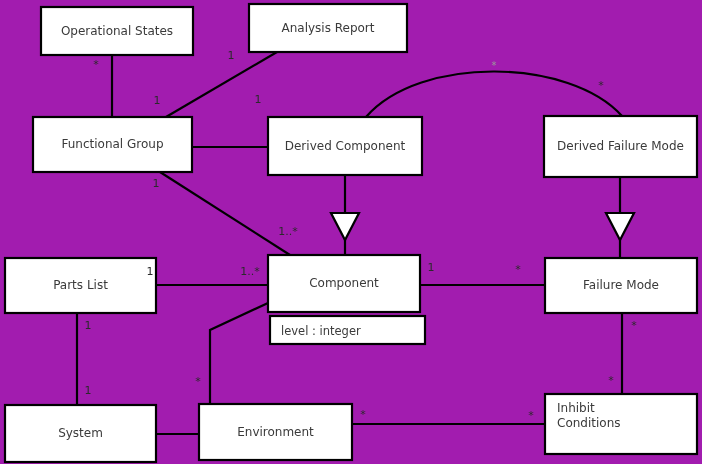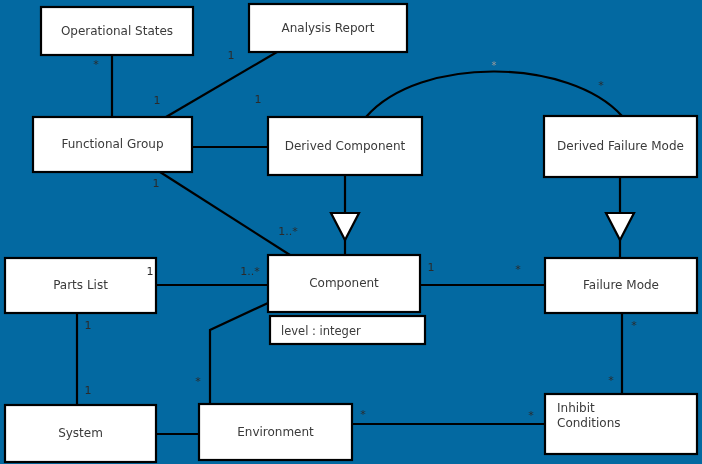--- a/index.html
+++ b/index.html
@@ -4,21 +4,21 @@
 <style>
   html, body {
     margin: 0;
     padding: 0;
     background: #ffffff;
   }
   #diagram-root {
     position: relative;
     width: 702px;
     height: 464px;
-    background: #0369a1;
+    background: #a21caf;
     font-family: "DejaVu Sans", sans-serif;
     overflow: hidden;
   }
   svg#uml-canvas {
     position: absolute;
     top: 0;
     left: 0;
     width: 702px;
     height: 464px;
     display: block;

